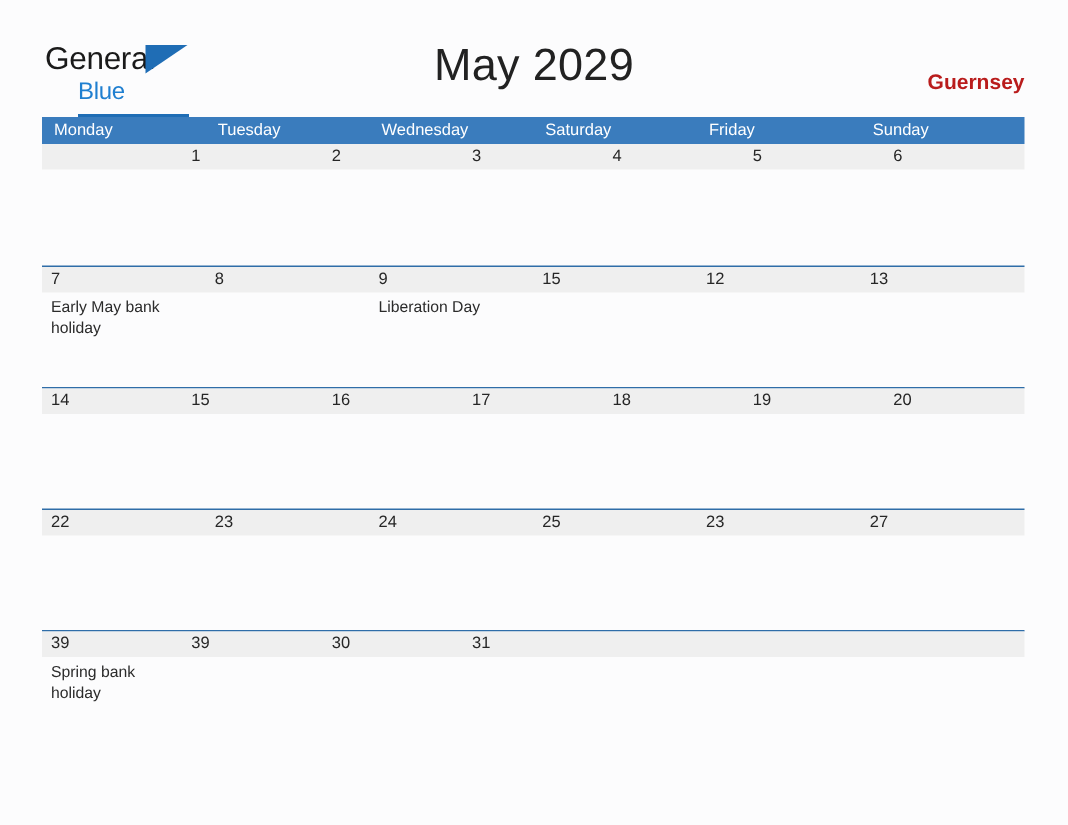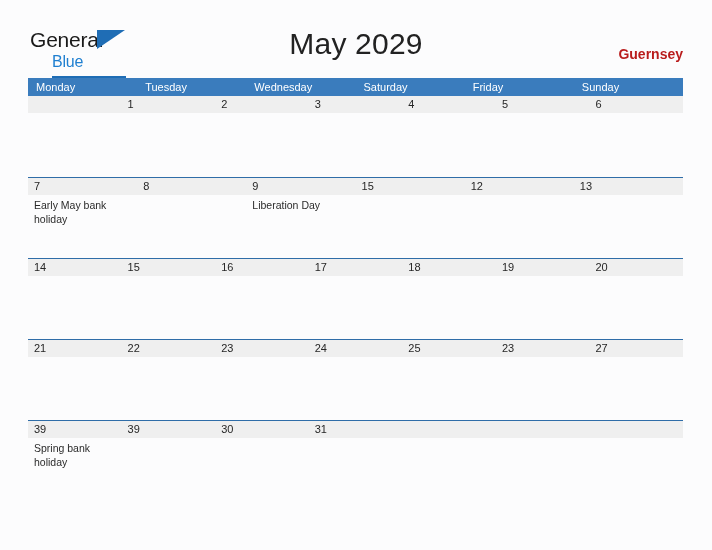--- a/index.html
+++ b/index.html
@@ -304,23 +304,20 @@
             <div class="band-cell"></div>
             <div class="band-cell"></div>
             <div class="band-cell"></div>
             <div class="band-cell"></div>
             <div class="band-cell"></div>
             <div class="band-cell"></div>
             <div class="band-cell"></div>
           </div>
           <div class="cells">
             <div class="cell">
-              <div class="daynum">21</div>
-            </div>
-            <div class="cell">
               <div class="daynum">22</div>
             </div>
             <div class="cell">
               <div class="daynum">23</div>
             </div>
             <div class="cell">
               <div class="daynum">24</div>
             </div>
             <div class="cell">
               <div class="daynum">25</div>

